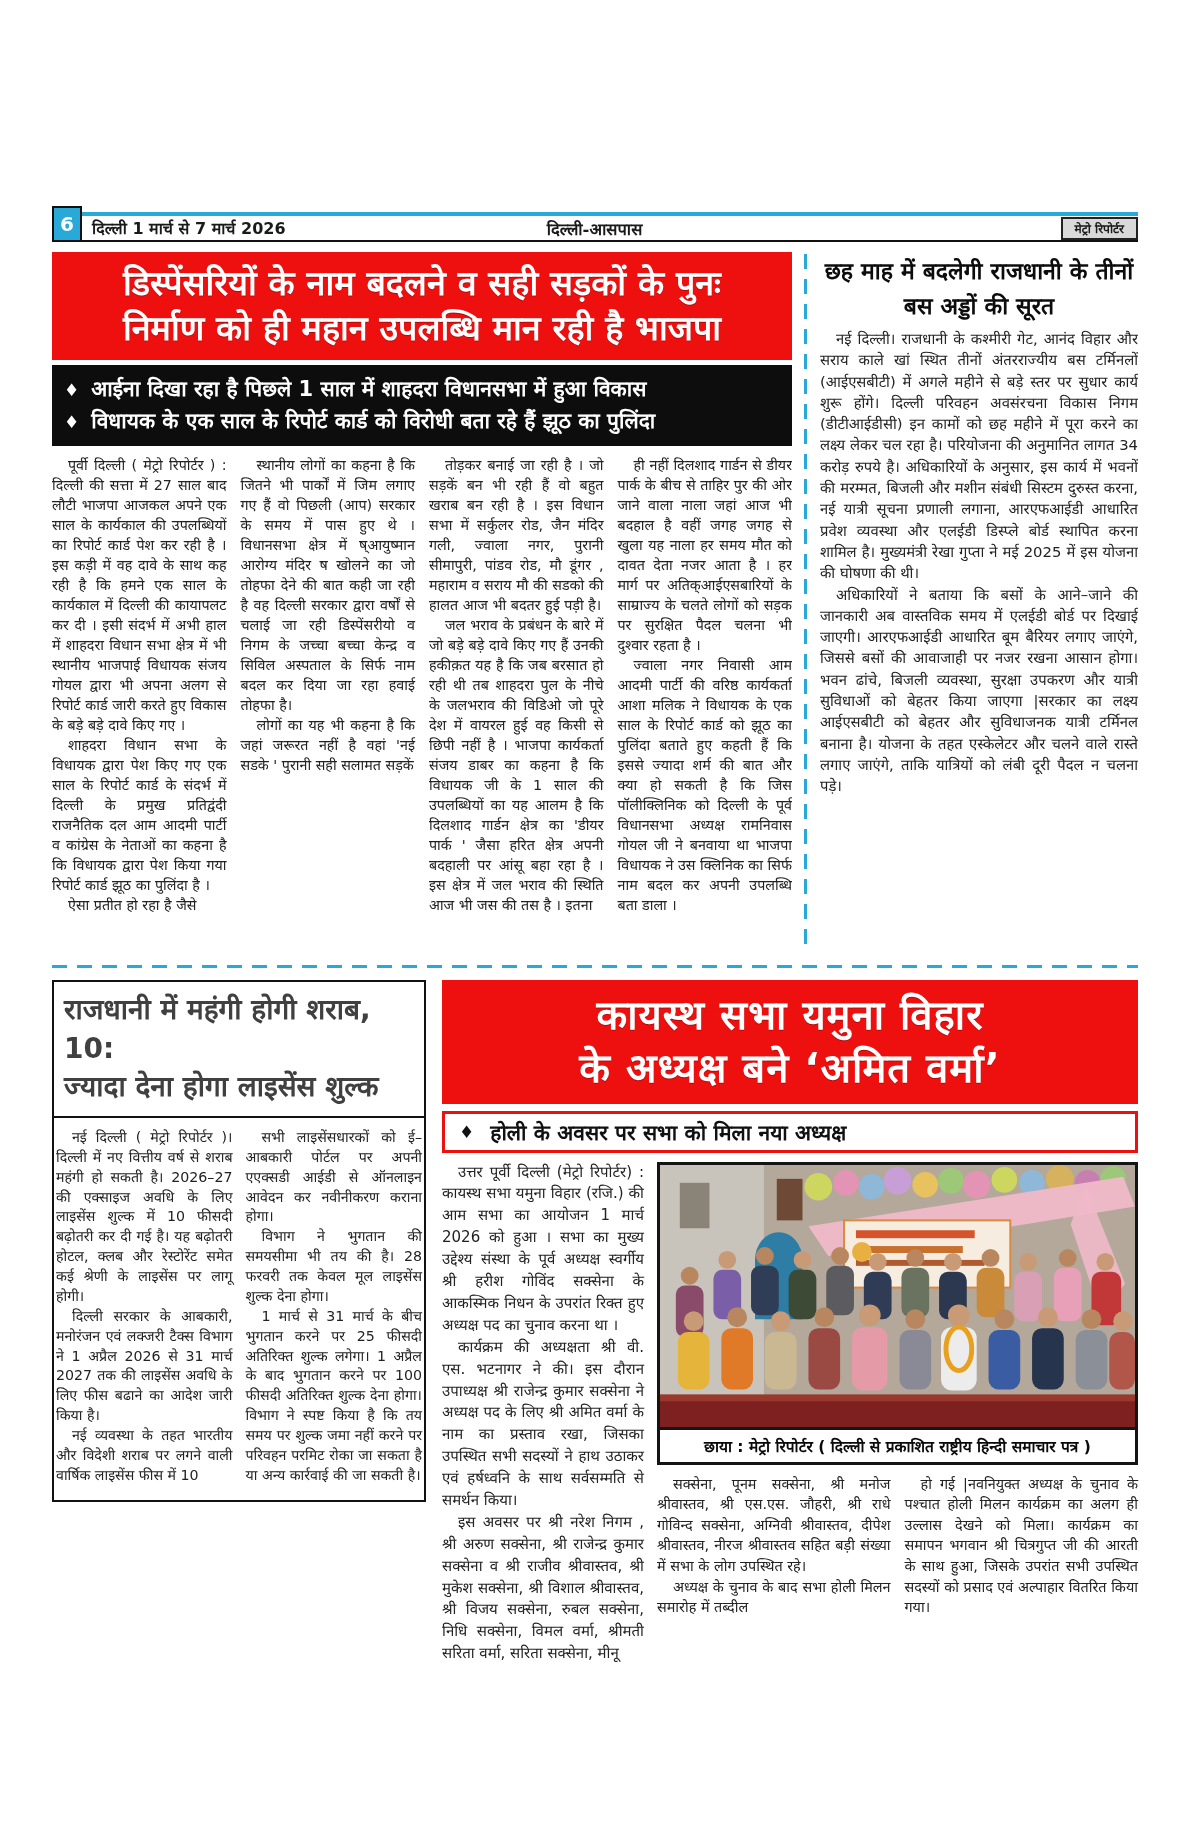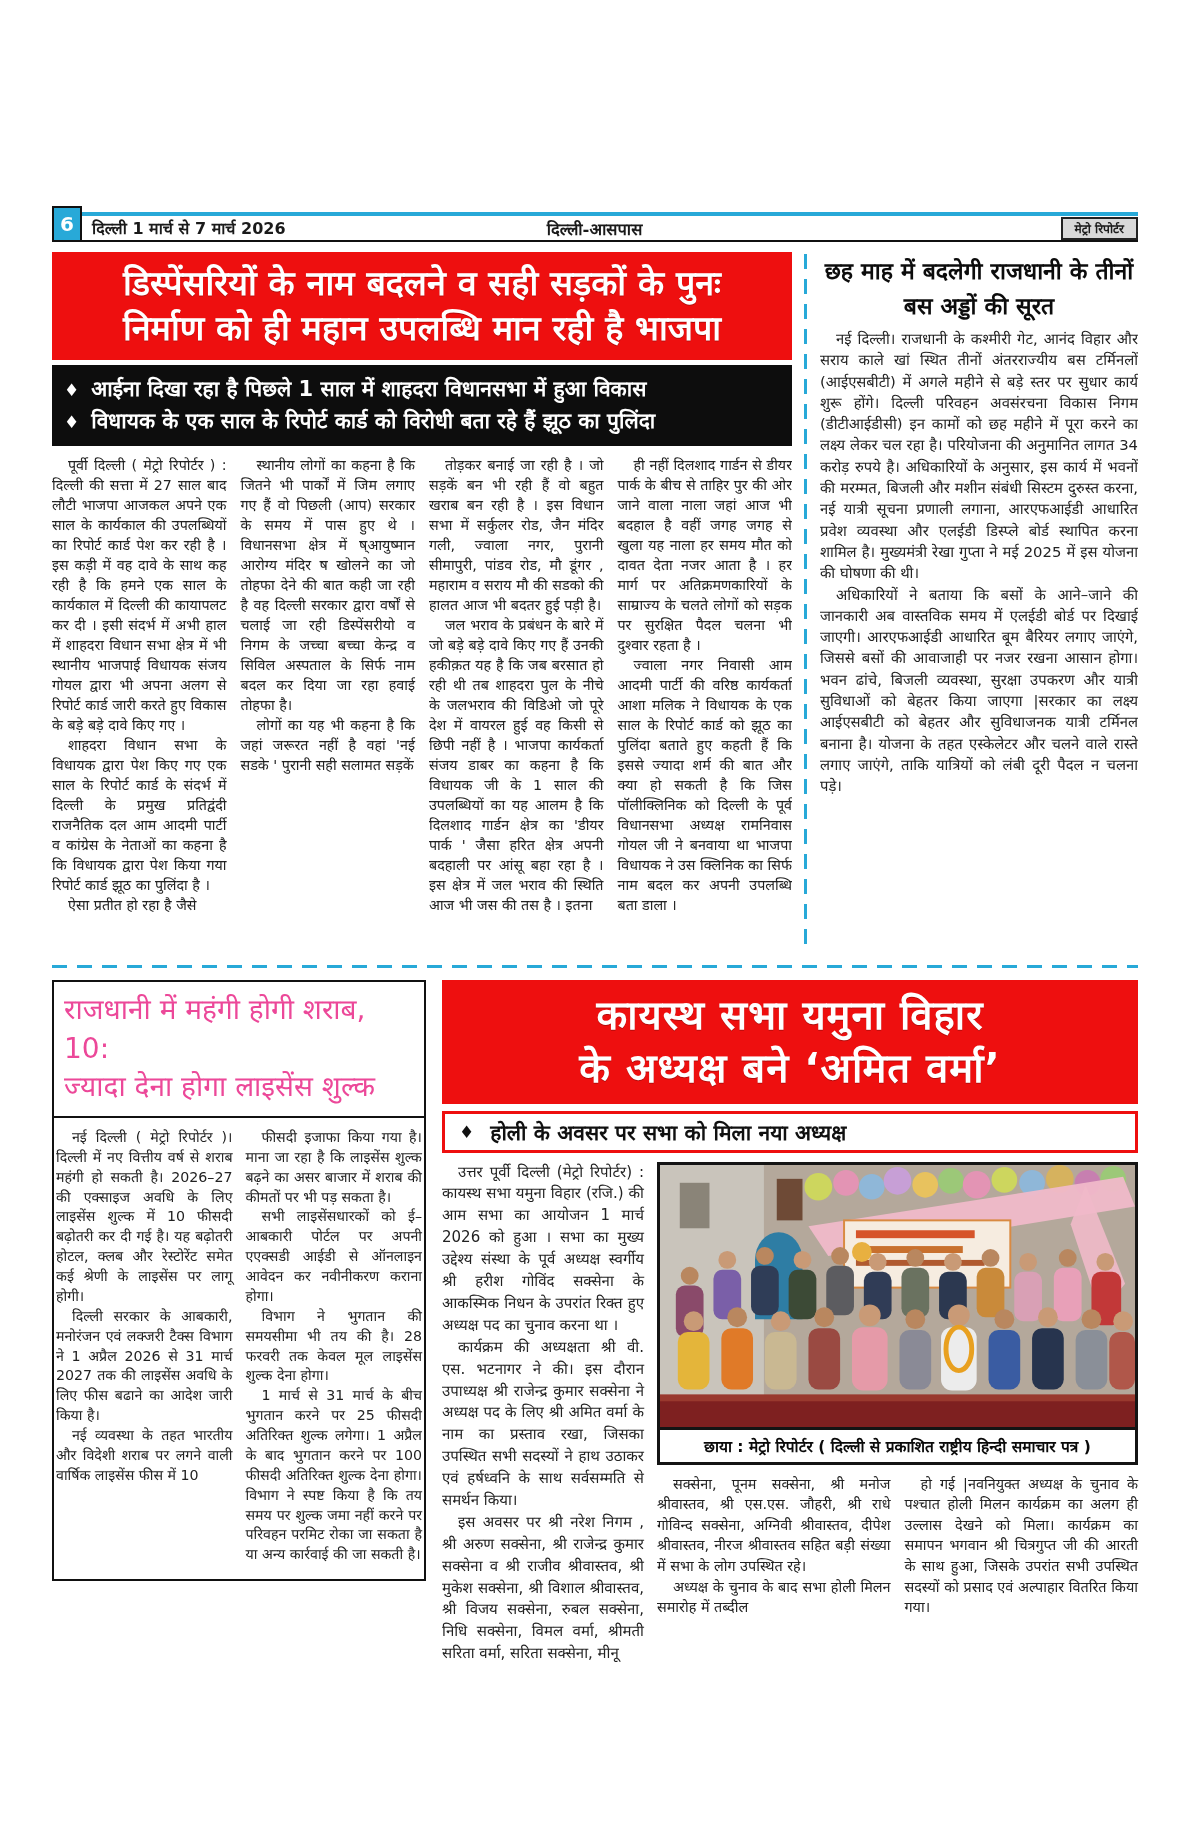--- a/index.html
+++ b/index.html
@@ -69,21 +69,21 @@
     height: 3px; margin: 13px 0 12px;
     background: repeating-linear-gradient(90deg, var(--cyan) 0 15px, transparent 15px 25px);
   }
 
   
   .bottom-row { display: flex; gap: 16px; align-items: flex-start; }
 
   .liquor { width: 374px; flex: 0 0 auto; border: 2px solid #111; }
   .liquor-head {
     border-bottom: 2px solid #111; padding: 9px 10px;
-    font-size: 28px; font-weight: normal; line-height: 1.38; color: #ec4899;
+    font-size: 28px; font-weight: bold; line-height: 1.38; color: #404040;
   }
   .liquor-body { display: flex; gap: 13px; padding: 10px 2px 14px; }
   .liquor-body .col { flex: 1 1 0; }
   .liquor-body .para { font-size: 14.2px; line-height: 1.4; }
 
   .kayastha { flex: 1 1 auto; min-width: 0; }
   .k-head { font-size: 40px; letter-spacing: 1px; }
   .k-subhead {
     border: 3px solid var(--red); margin-top: 7px; padding: 4px 14px;
     display: flex; align-items: center; gap: 16px;
@@ -143,21 +143,21 @@
             </div>
           <div class="col">
               <p class="para">स्थानीय लोगों का कहना है कि जितने भी पार्कों में जिम लगाए गए हैं वो पिछली (आप) सरकार के समय में पास हुए थे । विधानसभा क्षेत्र में ष्आयुष्मान आरोग्य मंदिर ष खोलने का जो तोहफा देने की बात कही जा रही है वह दिल्ली सरकार द्वारा वर्षों से चलाई जा रही डिस्पेंसरीयो व निगम के जच्चा बच्चा केन्द्र व सिविल अस्पताल के सिर्फ नाम बदल कर दिया जा रहा हवाई तोहफा है।</p>
               <p class="para">लोगों का यह भी कहना है कि जहां जरूरत नहीं है वहां 'नई सडके ' पुरानी सही सलामत सड़कें</p>
             </div>
           <div class="col">
               <p class="para">तोड़कर बनाई जा रही है । जो सड़कें बन भी रही हैं वो बहुत खराब बन रही है । इस विधान सभा  में सर्कुलर रोड, जैन मंदिर गली, ज्वाला नगर, पुरानी सीमापुरी, पांडव रोड, मौ डूंगर , महाराम व सराय मौ की सडको की हालत आज भी बदतर हुई पड़ी है।</p>
               <p class="para">जल भराव के प्रबंधन के बारे में जो बड़े बड़े दावे किए गए हैं उनकी हकीक़त यह है कि जब बरसात हो रही थी तब शाहदरा पुल के नीचे के जलभराव की विडिओ जो पूरे देश में वायरल हुई वह किसी से छिपी नहीं है । भाजपा कार्यकर्ता संजय डाबर का कहना है कि विधायक जी के 1 साल की उपलब्धियों का यह आलम है कि दिलशाद गार्डन क्षेत्र का 'डीयर पार्क ' जैसा हरित क्षेत्र अपनी बदहाली पर आंसू बहा रहा है । इस क्षेत्र में जल भराव की स्थिति आज भी जस की तस है । इतना</p>
             </div>
           <div class="col">
-              <p class="para">ही नहीं दिलशाद गार्डन से डीयर पार्क के बीच से ताहिर पुर की ओर जाने वाला नाला जहां आज भी बदहाल है वहीं जगह जगह से खुला यह नाला हर समय मौत को दावत देता नजर आता है । हर मार्ग पर अतिक्रमणकारियों के साम्राज्य के चलते लोगों को सड़क पर सुरक्षित पैदल चलना भी दुश्वार रहता है ।</p>
+              <p class="para">ही नहीं दिलशाद गार्डन से डीयर पार्क के बीच से ताहिर पुर की ओर जाने वाला नाला जहां आज भी बदहाल है वहीं जगह जगह से खुला यह नाला हर समय मौत को दावत देता नजर आता है । हर मार्ग पर अतिक्आईएसबारियों के साम्राज्य के चलते लोगों को सड़क पर सुरक्षित पैदल चलना भी दुश्वार रहता है ।</p>
               <p class="para">ज्वाला नगर निवासी आम आदमी पार्टी की वरिष्ठ कार्यकर्ता आशा मलिक ने विधायक के एक साल के रिपोर्ट कार्ड को झूठ का पुलिंदा बताते हुए कहती हैं कि इससे ज्यादा शर्म की बात और क्या हो सकती है कि जिस पॉलीक्लिनिक को दिल्ली के पूर्व विधानसभा अध्यक्ष रामनिवास गोयल जी ने बनवाया था भाजपा विधायक ने उस क्लिनिक का सिर्फ नाम बदल कर अपनी उपलब्धि बता डाला ।</p>
             </div>
         </div>
       </div>
 
       <div class="vdash"></div>
 
       <div class="right-zone">
         <div class="bus-head">छह माह में बदलेगी राजधानी के तीनों बस अड्डों की सूरत</div>
         <div>
@@ -176,21 +176,20 @@
           <div>राजधानी में महंगी होगी शराब, 10:</div>
           <div>ज्यादा देना होगा लाइसेंस शुल्क</div>
         </div>
         <div class="liquor-body">
           <div class="col">
               <p class="para">नई दिल्ली ( मेट्रो रिपोर्टर )। दिल्ली में नए वित्तीय वर्ष से शराब महंगी हो सकती है। 2026–27 की एक्साइज अवधि के लिए लाइसेंस शुल्क में 10 फीसदी बढ़ोतरी कर दी गई है। यह बढ़ोतरी होटल, क्लब और रेस्टोरेंट समेत कई श्रेणी के लाइसेंस पर लागू होगी।</p>
               <p class="para">दिल्ली सरकार के आबकारी, मनोरंजन एवं लक्जरी टैक्स विभाग ने 1 अप्रैल 2026 से 31 मार्च 2027 तक की लाइसेंस अवधि के लिए फीस बढाने का आदेश जारी किया है।</p>
               <p class="para">नई व्यवस्था के तहत भारतीय और विदेशी शराब पर लगने वाली वार्षिक लाइसेंस फीस में 10</p>
             </div>
           <div class="col">
-              <p class="para">फीसदी इजाफा किया गया है। माना जा रहा है कि लाइसेंस शुल्क बढ़ने का असर बाजार में शराब की कीमतों पर भी पड़ सकता है।</p>
               <p class="para">सभी लाइसेंसधारकों को ई–आबकारी पोर्टल पर अपनी एएक्सडी आईडी से ऑनलाइन आवेदन कर नवीनीकरण कराना होगा।</p>
               <p class="para">विभाग ने भुगतान की समयसीमा भी तय की है। 28 फरवरी तक केवल मूल लाइसेंस शुल्क देना होगा।</p>
               <p class="para">1 मार्च से 31 मार्च के बीच भुगतान करने पर 25 फीसदी अतिरिक्त शुल्क लगेगा। 1 अप्रैल के बाद भुगतान करने पर 100 फीसदी अतिरिक्त शुल्क देना होगा। विभाग ने स्पष्ट किया है कि तय समय पर शुल्क जमा नहीं करने पर परिवहन परमिट रोका जा सकता है या अन्य कार्रवाई की जा सकती है।</p>
             </div>
         </div>
       </div>
 
       <div class="kayastha">
         <div class="red-head k-head">
           <div>कायस्थ सभा यमुना विहार</div>

